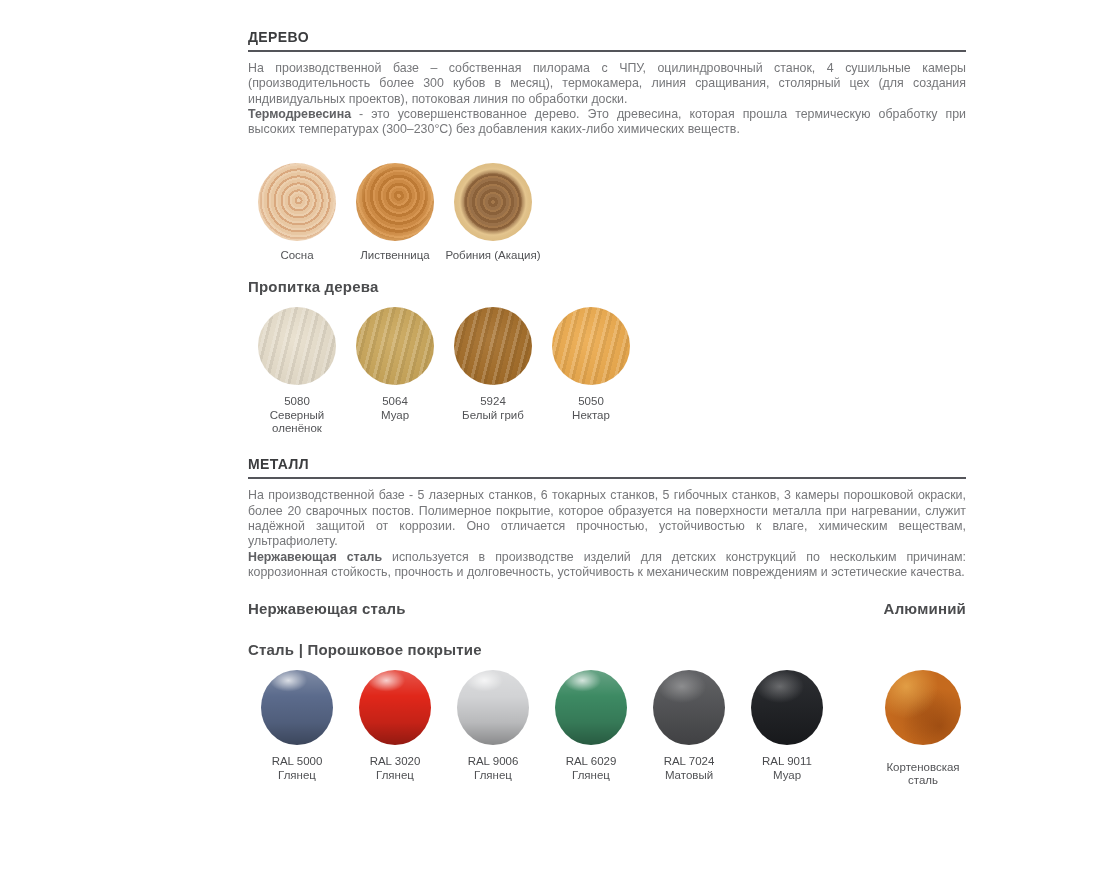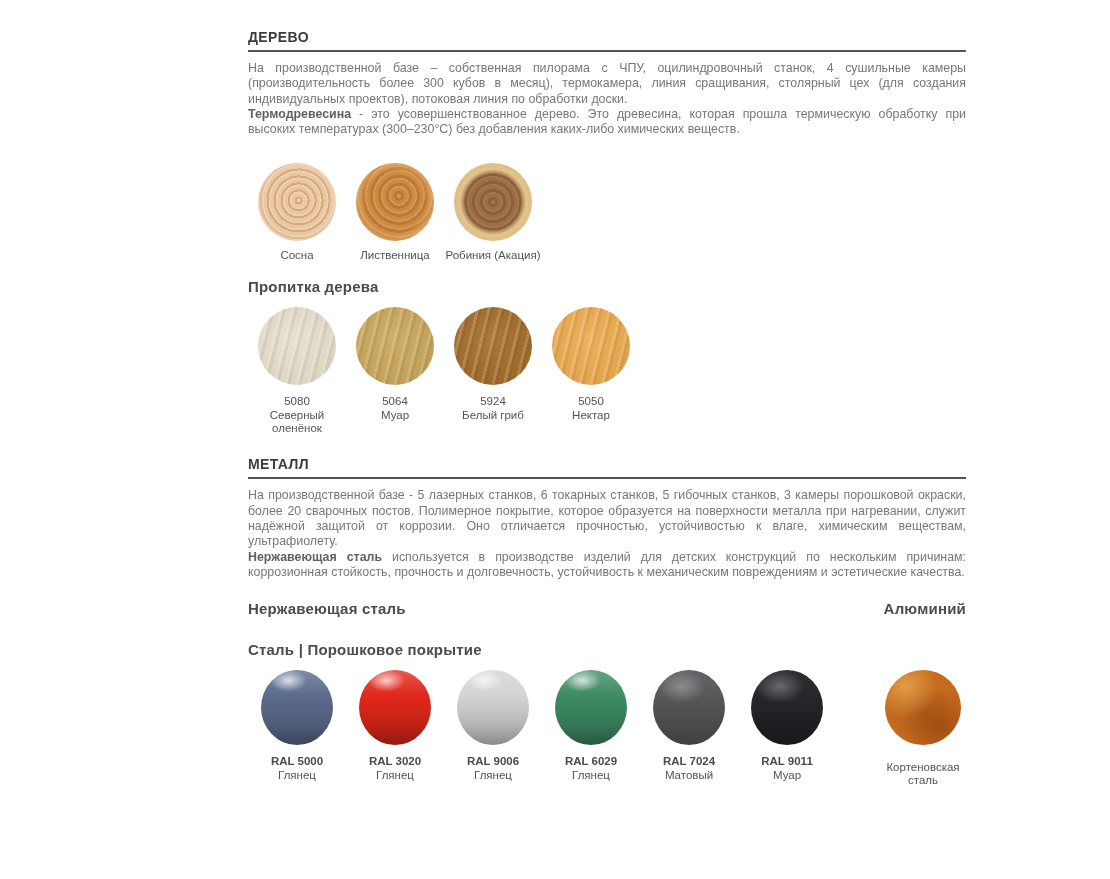--- a/index.html
+++ b/index.html
@@ -27,21 +27,21 @@
 
   
   .swatch-row{display:flex;align-items:flex-start;}
   .cell{width:98px;display:flex;flex-direction:column;align-items:center;flex:0 0 auto;}
   .cell-right{margin-left:auto;width:92px;margin-right:-3px;}
   .swatch-label{
     margin-top:8px;font-size:11.5px;line-height:13px;color:#525356;
     text-align:center;white-space:nowrap;
   }
   .swatch-code{margin-top:10px;font-size:11.5px;line-height:13px;color:#525356;text-align:center;}
-  .swatch-code.bold{font-weight:bold;color:#4a4b4e;}
+  .swatch-code.bold{font-weight:normal;color:#4a4b4e;}
   .swatch-name{margin-top:1px;font-size:11.5px;line-height:12.5px;color:#525356;text-align:center;white-space:pre-line;}
 
   
   .disc{border-radius:50%;}
   .wood-disc{width:78px;height:78px;}
   .tex-pine{
     background:
       radial-gradient(circle, rgba(255,255,255,0) 58%, rgba(240,215,188,.85) 76%, rgba(214,166,126,.95) 98%),
       repeating-radial-gradient(circle at 52% 48%, #eccfae 0 2px, #d9a87e 2px 4px, #e8c7a2 4px 7px);
   }

